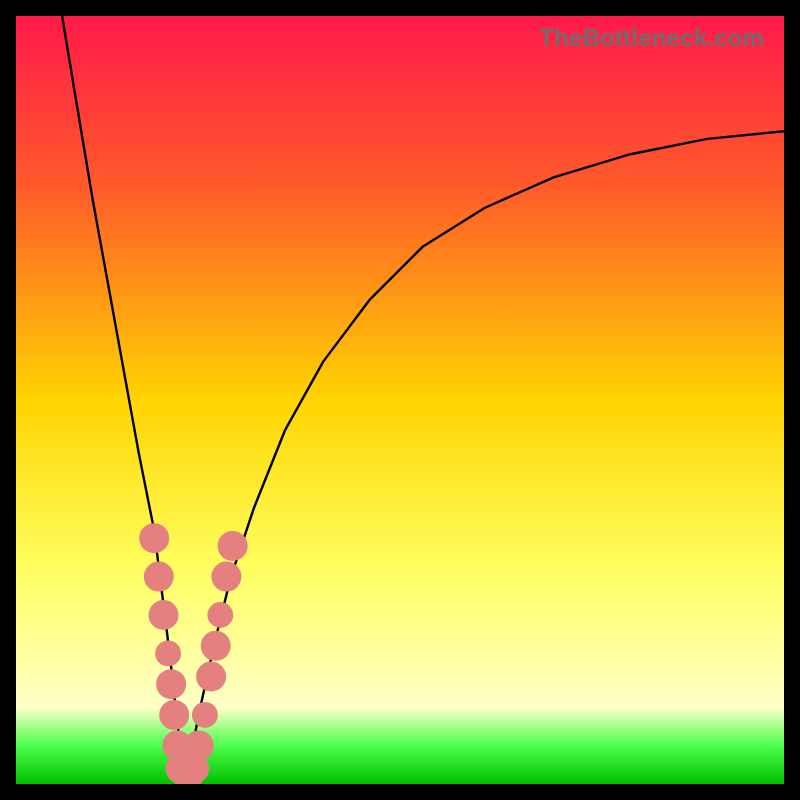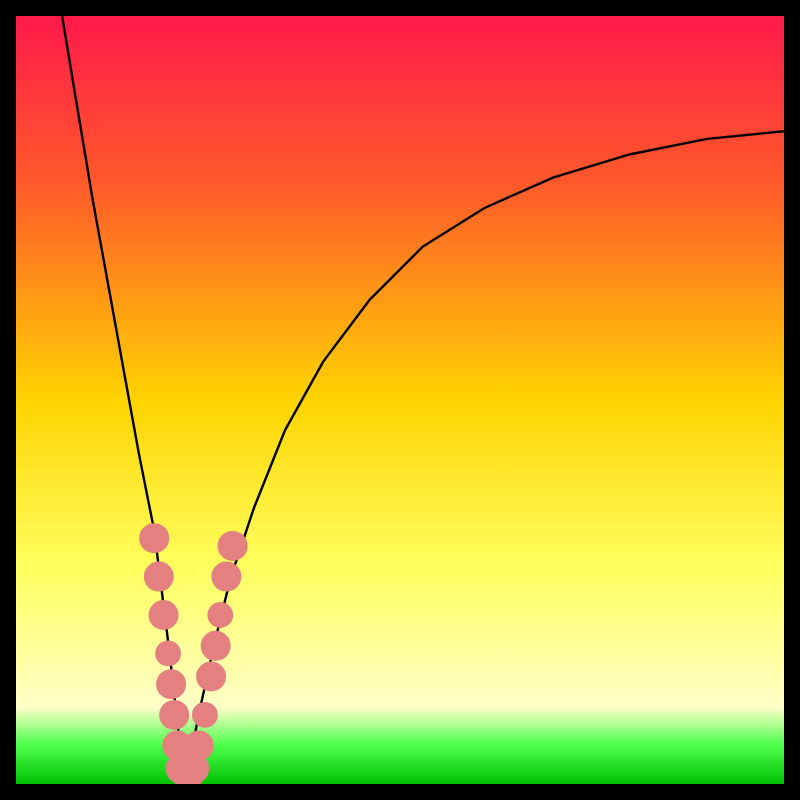--- a/index.html
+++ b/index.html
@@ -72,13 +72,14 @@
         <circle cx="178.2" cy="752.6" r="15.0" fill="#e48080" stroke="#c86060" stroke-width="0"></circle>
         <circle cx="182.8" cy="729.6" r="15.0" fill="#e48080" stroke="#c86060" stroke-width="0"></circle>
         <circle cx="188.9" cy="698.9" r="12.9" fill="#e48080" stroke="#c86060" stroke-width="0"></circle>
         <circle cx="195.1" cy="660.5" r="15.0" fill="#e48080" stroke="#c86060" stroke-width="0"></circle>
         <circle cx="199.7" cy="629.8" r="15.0" fill="#e48080" stroke="#c86060" stroke-width="0"></circle>
         <circle cx="204.3" cy="599.0" r="12.9" fill="#e48080" stroke="#c86060" stroke-width="0"></circle>
         <circle cx="210.4" cy="560.6" r="15.0" fill="#e48080" stroke="#c86060" stroke-width="0"></circle>
         <circle cx="216.6" cy="529.9" r="15.0" fill="#e48080" stroke="#c86060" stroke-width="0"></circle>
       </g>
   </svg>
+  <div class="watermark">TheBottleneck.com</div>
 </div>
 
 </body></html>

